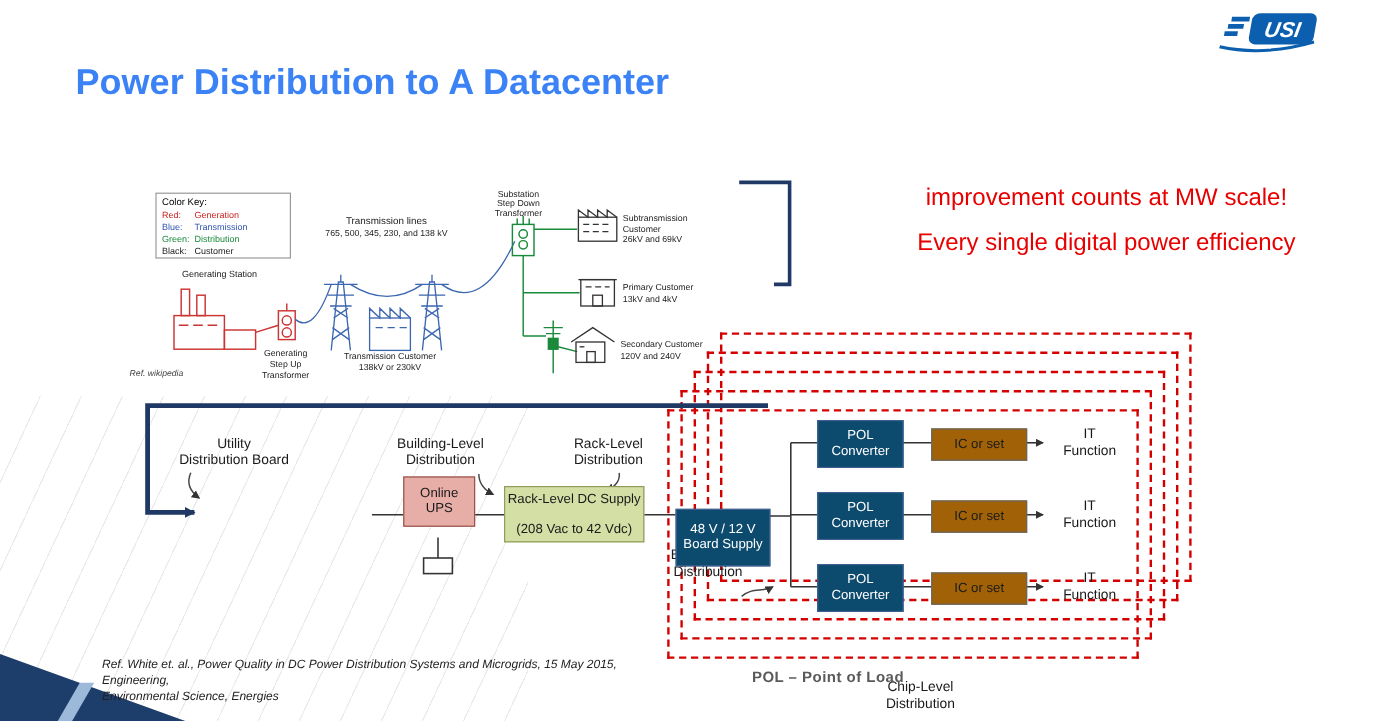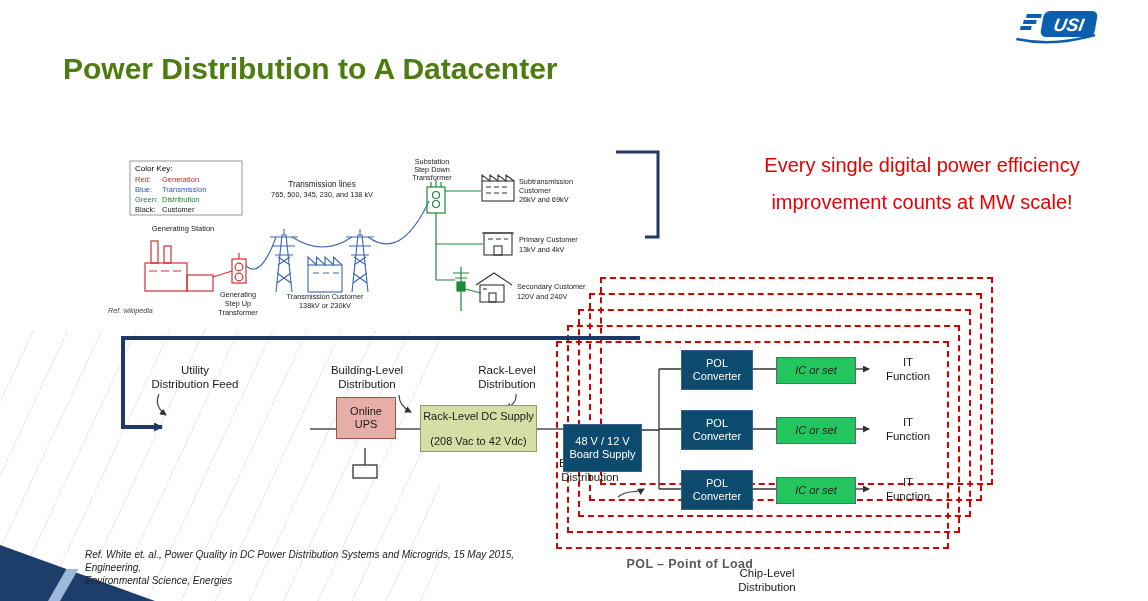--- a/index.html
+++ b/index.html
@@ -6,40 +6,40 @@
   .slide { position:relative; width:1148px; height:601px; background:#ffffff; overflow:hidden;
            font-family:"Liberation Sans", sans-serif; }
 
   .bgpattern { position:absolute; left:0; top:330px; width:440px; height:271px; z-index:0;
                background:repeating-linear-gradient(115deg, rgba(0,0,0,0) 0 30px, rgba(205,205,205,0.40) 30px 31px); }
   .tri { position:absolute; left:0; bottom:0; width:0; height:0;
          border-bottom:56px solid #1d3d6b; border-right:155px solid transparent; z-index:1; }
   .tri-stripe { position:absolute; left:48px; bottom:0; width:12px; height:32px; background:#9db9d9;
                 transform:skewX(-30deg); transform-origin:bottom; z-index:1; }
 
-  .title { position:absolute; left:63px; top:52px; font-size:30px; font-weight:bold; color:#4d7c0f; z-index:3; }
+  .title { position:absolute; left:63px; top:52px; font-size:30px; font-weight:bold; color:#3b82f6; z-index:3; }
 
   .logo { position:absolute; left:1008px; top:7px; z-index:3; }
 
   .callout { position:absolute; left:723px; top:147px; width:398px; text-align:center;
              color:#e80000; font-size:20px; line-height:37px; z-index:3; }
 
   .grid-svg { position:absolute; left:85px; top:125px; z-index:2; }
   .conn-svg { position:absolute; left:0; top:0; z-index:2; pointer-events:none; }
 
   .dashed { position:absolute; width:389px; height:204px; border:2px dashed #d40000; z-index:1; }
 
   .lbl { position:absolute; text-align:center; font-size:11.5px; line-height:13.5px; color:#1a1a1a; z-index:3; }
 
   .box { position:absolute; z-index:3; display:flex; flex-direction:column; align-items:center;
          justify-content:center; text-align:center; font-size:11px; line-height:13px; border:1px solid; }
   .box.pink  { background:#e7ada7; border-color:#9a524b; color:#1a1a1a; }
   .box.green { background:#d3dfa5; border-color:#8f9c5a; color:#1a1a1a; }
   .box.blue  { background:#0c4a6e; border-color:#3f5f90; color:#ffffff; }
-  .box.white { background:#22c55e; border-color:#666666; color:#1a1a1a;font-style:italic; }
+  .box.white { background:#a16207; border-color:#666666; color:#1a1a1a; }
 
   .refpaper { position:absolute; left:85px; top:548px; width:470px; font-size:10px; font-style:italic;
               color:#222; line-height:13px; z-index:3; }
   .polcap { position:absolute; left:575px; top:557px; width:230px; text-align:center; font-size:12.5px;
             font-weight:bold; color:#5a5a5a; letter-spacing:0.4px; z-index:3; }
 </style>
 </head>
 <body>
 
 <div class="slide">
@@ -57,22 +57,22 @@
         <rect x="12" y="13" width="13" height="4" fill="#0b5fae"></rect>
         <rect x="10" y="19" width="11" height="4" fill="#0b5fae"></rect>
         <rect x="31" y="4" width="54" height="26" rx="6" fill="#0b5fae"></rect>
         <path d="M8,32 Q46,40 86,28" stroke="#0b5fae" stroke-width="2.5" fill="none"></path>
         <text x="58" y="24" text-anchor="middle" font-size="18" font-weight="bold" font-style="italic" fill="#ffffff">USI</text>
       </g>
     </svg>
   </div>
 
   <div class="callout">
+    <div>improvement counts at MW scale!</div>
     <div>Every single digital power efficiency</div>
-    <div>improvement counts at MW scale!</div>
   </div>
 
   <svg class="grid-svg" width="560" height="210" viewBox="0 0 560 210" font-family="Liberation Sans, sans-serif">
 
     <g>
       <rect x="45" y="36" width="112" height="54" fill="#ffffff" stroke="#999" stroke-width="1"></rect>
       <text x="50" y="46" font-size="8" fill="#000">Color Key:</text>
       <text x="50" y="57" font-size="7.5" fill="#cc2222">Red:</text>
       <text x="77" y="57" font-size="7.5" fill="#cc2222">Generation</text>
       <text x="50" y="67" font-size="7.5" fill="#2f55b0">Blue:</text>
@@ -207,21 +207,21 @@
     <g stroke="#444" stroke-width="1.2" fill="none">
       <path d="M159,394 C155,403 159,410 166,415" marker-end="url(#ab)"></path>
       <path d="M399,395 C399,404 405,409 411,412" marker-end="url(#ab)"></path>
       <path d="M516,394 C517,402 511,406 506,409" marker-end="url(#ab)"></path>
       <path d="M618,497 C627,489 635,494 644,489" marker-end="url(#ab)"></path>
     </g>
   </svg>
 
   <div class="lbl" style="left:135px; top:364px; width:120px;">
     <span>Utility</span><br>
-    <span>Distribution Feed</span>
+    <span>Distribution Board</span>
   </div>
   <div class="lbl" style="left:307px; top:364px; width:120px;">
     <span>Building-Level</span><br>
     <span>Distribution</span>
   </div>
   <div class="lbl" style="left:447px; top:364px; width:120px;">
     <span>Rack-Level</span><br>
     <span>Distribution</span>
   </div>
   <div class="lbl" style="left:545px; top:457px; width:90px;">

